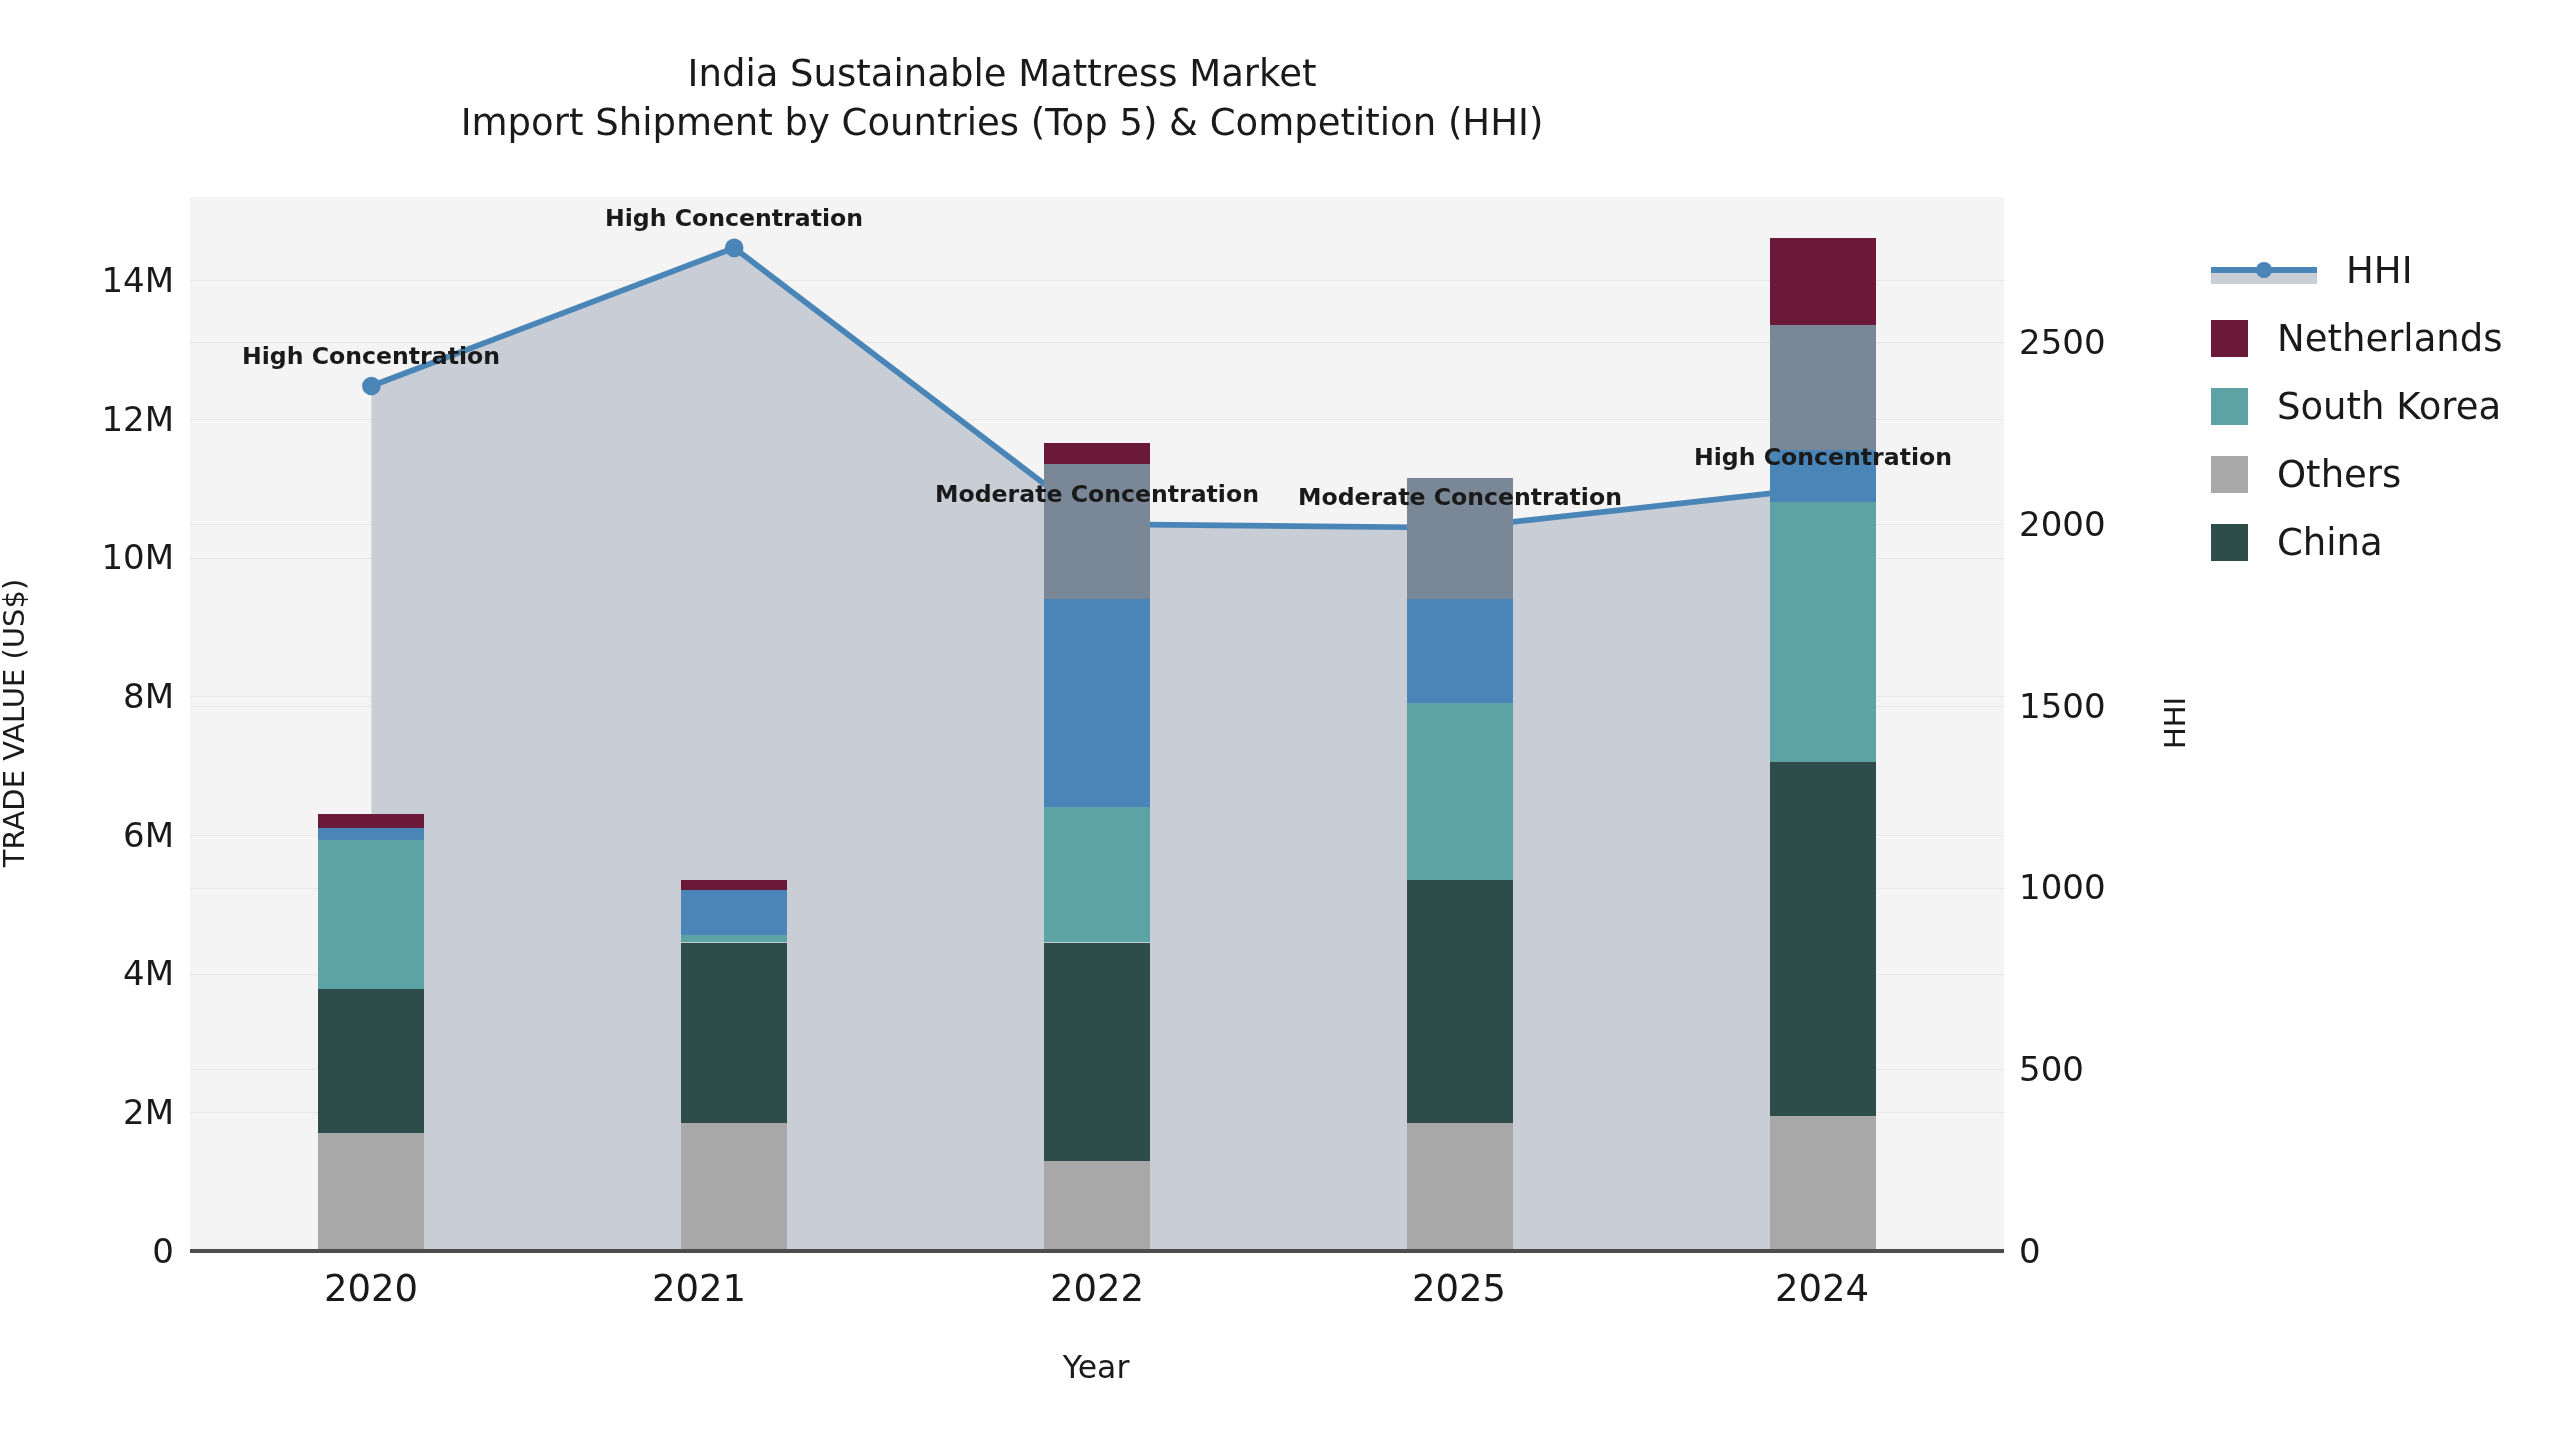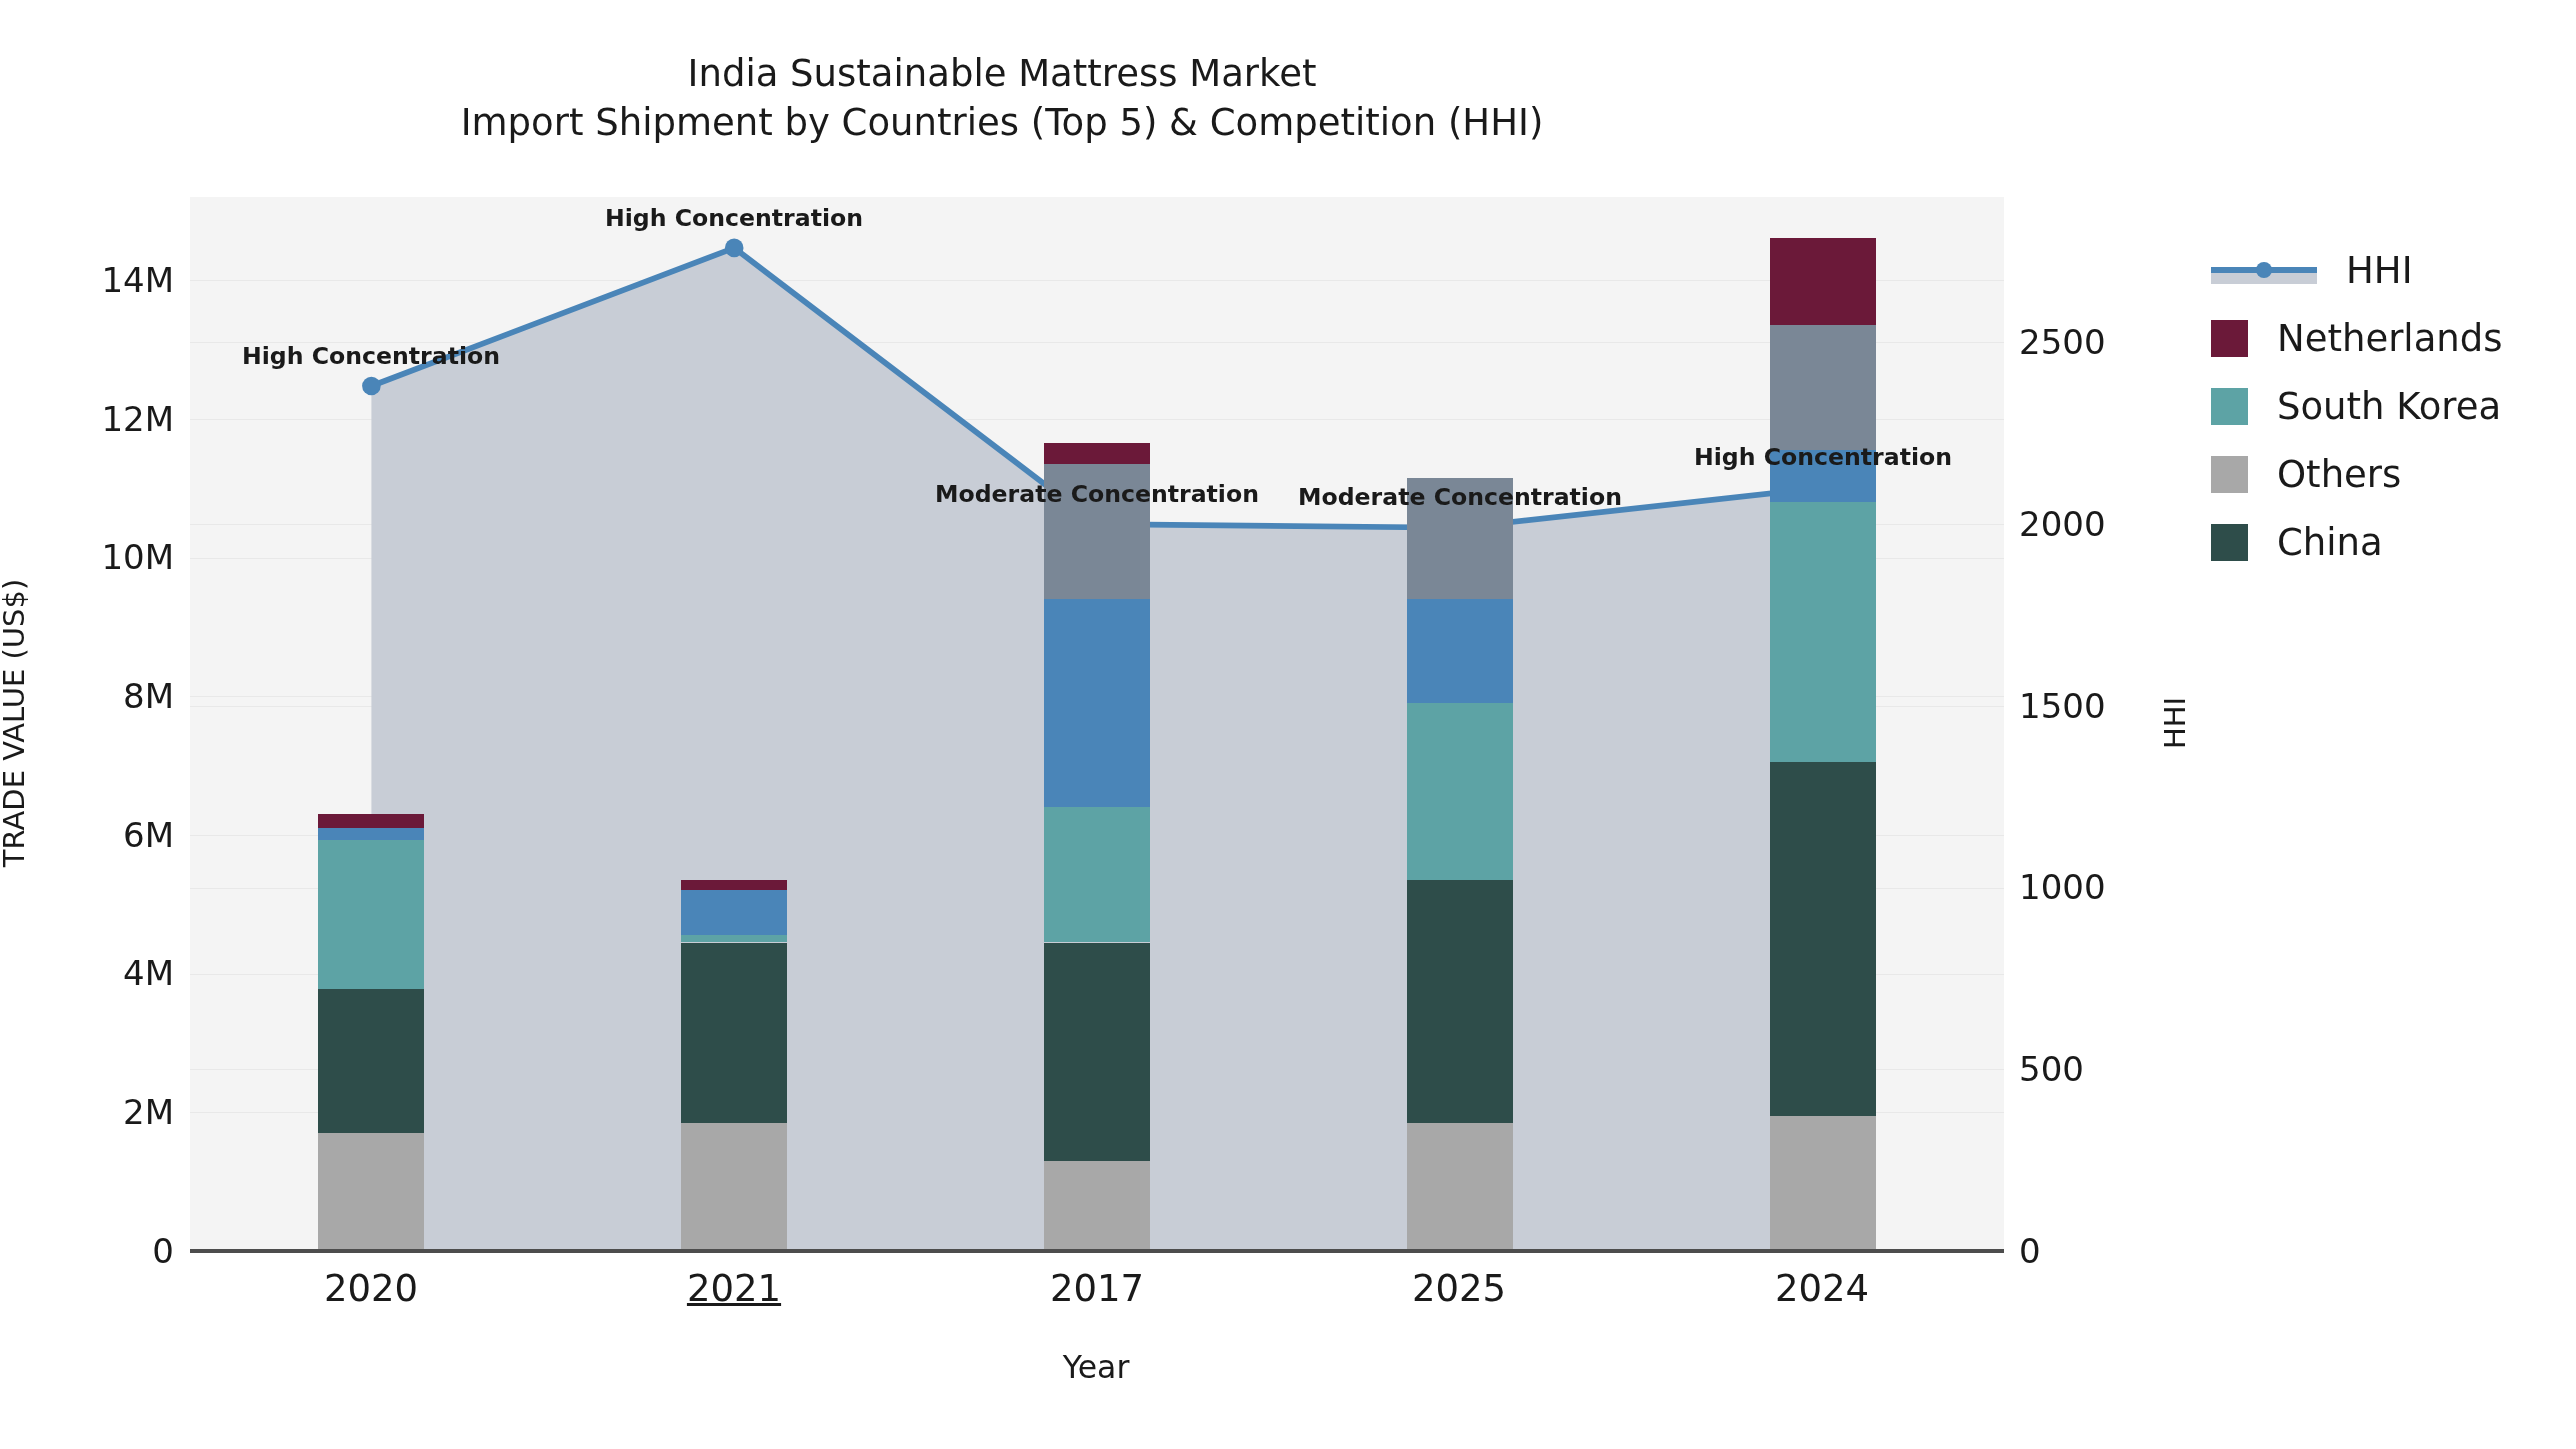--- a/index.html
+++ b/index.html
@@ -142,22 +142,22 @@
   <div id="y2ticks">
       <div class="y2tick" style="left: 2019px; top: 1251px;">0</div>
       <div class="y2tick" style="left: 2019px; top: 1069px;">500</div>
       <div class="y2tick" style="left: 2019px; top: 887px;">1000</div>
       <div class="y2tick" style="left: 2019px; top: 706px;">1500</div>
       <div class="y2tick" style="left: 2019px; top: 524px;">2000</div>
       <div class="y2tick" style="left: 2019px; top: 342px;">2500</div>
     </div>
   <div id="xticks">
       <div class="xtick" style="left: 371px;">2020</div>
-      <div class="xtick" style="left: 734px; text-decoration: underline;">2021</div>
-      <div class="xtick" style="left: 1097px;">2017</div>
+      <div class="xtick" style="left: 699px;">2021</div>
+      <div class="xtick" style="left: 1097px;">2022</div>
       <div class="xtick" style="left: 1459px;">2025</div>
       <div class="xtick" style="left: 1822px; text-align: center;">2024</div>
     </div>
 
   <div class="ylabel">TRADE VALUE (US$)</div>
   <div class="y2label">HHI</div>
   <div class="xlabel">Year</div>
 
   <div class="legend" id="legend">
       <div class="lgrow">

